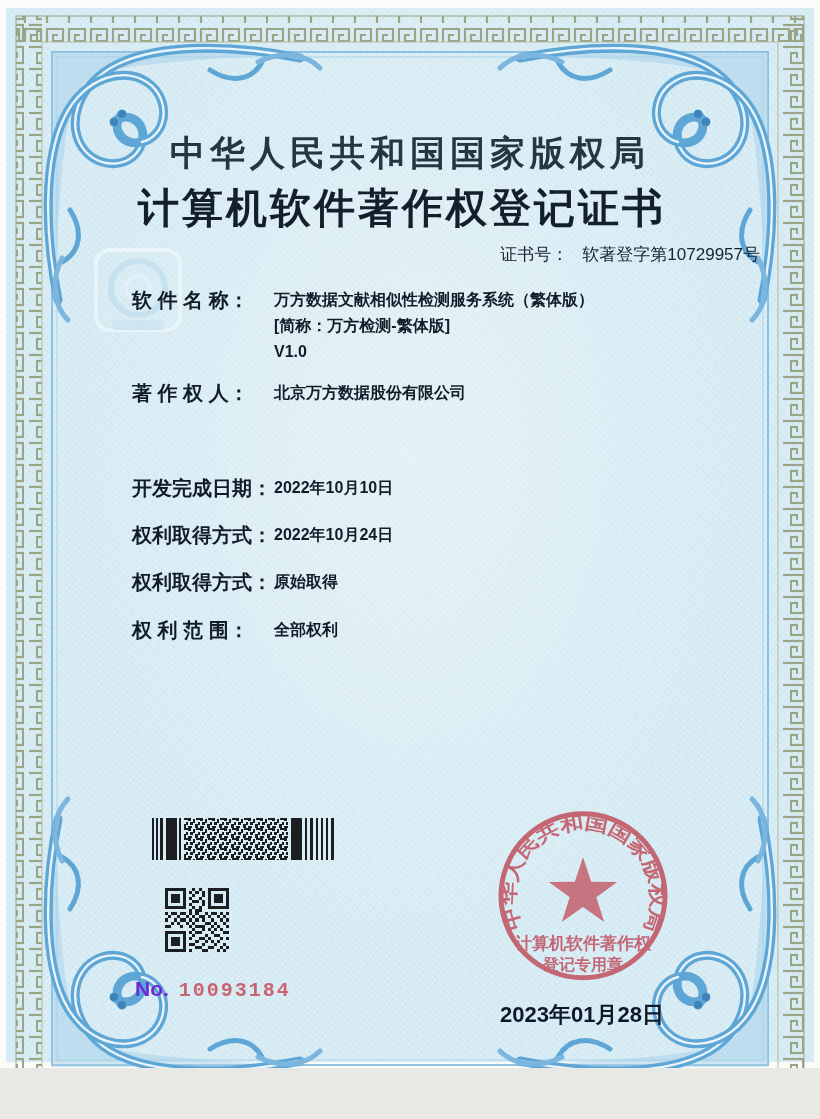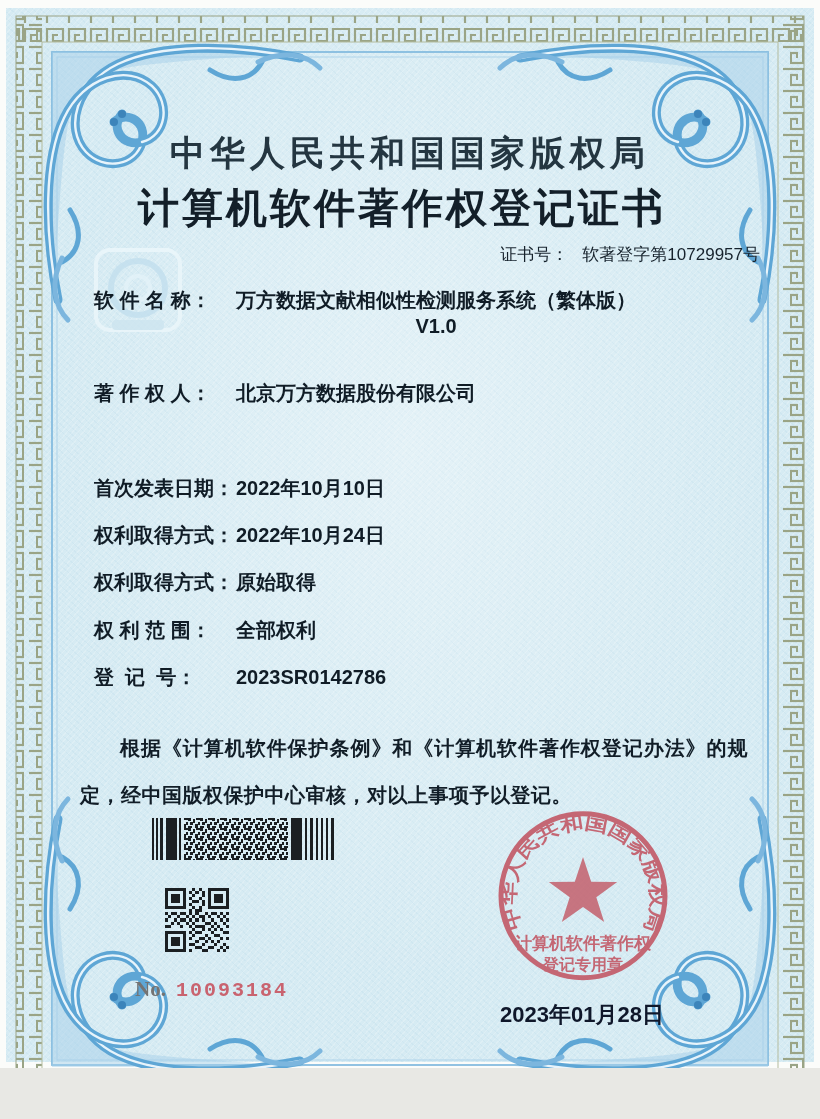--- a/index.html
+++ b/index.html
@@ -36,35 +36,35 @@
     font-family:"Liberation Serif",serif;font-weight:700;
     font-size:41px;letter-spacing:3px;color:#131f29;white-space:nowrap;
   }
   .certno{
     right:60px;top:243px;font-size:17px;font-weight:400;color:#16222c;white-space:nowrap;
   }
   .certno .gap{display:inline-block;width:14px;}
   .row{position:absolute;left:94px;right:60px;white-space:nowrap;}
   .lbl{
     display:inline-block;width:128px;font-size:20px;font-weight:700;color:#101c26;
-    white-space:pre;vertical-align:top;
+    white-space:pre;vertical-align:top;padding-left:38px;
   }
   .val{
-    display:inline-block;margin-left:14px;font-size:20px;font-weight:700;color:#101c26;
-    white-space:pre;vertical-align:top;line-height:26px;text-align:center;
+    display:inline-block;margin-left:14px;font-size:16px;font-weight:700;color:#101c26;
+    white-space:pre;vertical-align:top;line-height:26px;
   }
   .val .vline{display:block;}
   .statement{
     position:absolute;left:80px;width:668px;top:705px;
     font-size:20px;font-weight:600;color:#111d27;
     line-height:47px;text-indent:40px;letter-spacing:.5px;text-align:justify;
   }
   .serial{position:absolute;left:135px;top:977px;white-space:nowrap;}
   .serial .no{
-    font-family:Liberation Serif, serif;font-weight:700;font-size:21px;color:#737373;
+    font-family:Liberation Sans, sans-serif;font-weight:700;font-size:21px;color:#6d28d9;
   }
   .serial .num{
     font-family:"Liberation Mono",monospace;font-size:20px;letter-spacing:2px;
     color:#c9636f;margin-left:10px;font-weight:600;
   }
   .issue-date{
     position:absolute;left:492px;width:180px;top:972px;text-align:center;
     font-size:22px;font-weight:700;color:#0f172a;white-space:nowrap;margin-top:28px;
   }
   .code{position:absolute;}
@@ -119,42 +119,38 @@
       <circle cx="138" cy="288" r="12" fill="none" stroke="#e4f3f9" stroke-width="4"></circle>
       <rect x="112" y="320" width="52" height="10" rx="4" fill="#cde5f0"></rect>
     </g>
   </svg>
 
   <div class="abs authority">中华人民共和国国家版权局</div>
   <div class="abs cert-title">计算机软件著作权登记证书</div>
   <div class="abs certno"><span>证书号：</span><span class="gap"></span><span>软著登字第10729957号</span></div>
 
   <div class="row" style="top:287px">
-    <span class="lbl">软 件 名 称：</span><span class="val"><span class="vline">万方数据文献相似性检测服务系统（繁体版）</span><span class="vline">V1.0</span></span>
+    <span class="lbl">软 件 名 称：</span><span class="val"><span class="vline">万方数据文献相似性检测服务系统（繁体版）</span><span class="vline">[简称：万方检测-繁体版]</span><span class="vline">V1.0</span></span>
   </div>
   <div class="row" style="top:380px">
     <span class="lbl">著 作 权 人：</span><span class="val">北京万方数据股份有限公司</span>
   </div>
   <div class="row" style="top:475px">
-    <span class="lbl">首次发表日期：</span><span class="val">2022年10月10日</span>
+    <span class="lbl">开发完成日期：</span><span class="val">2022年10月10日</span>
   </div>
   <div class="row" style="top:522px">
     <span class="lbl">权利取得方式：</span><span class="val">2022年10月24日</span>
   </div>
   <div class="row" style="top:569px">
     <span class="lbl">权利取得方式：</span><span class="val">原始取得</span>
   </div>
   <div class="row" style="top:617px">
     <span class="lbl">权 利 范 围：</span><span class="val">全部权利</span>
   </div>
-  <div class="row" style="top:664px">
-    <span class="lbl">登  记  号：</span><span class="val">2023SR0142786</span>
-  </div>
-
-  <p class="statement">根据《计算机软件保护条例》和《计算机软件著作权登记办法》的规定，经中国版权保护中心审核，对以上事项予以登记。</p>
+
 
   <div class="code" style="left:152px;top:818px;width:184px;height:42px;">
     <svg width="184" height="42" viewBox="0 0 184 42">
       <defs>
         <pattern id="bcn" patternUnits="userSpaceOnUse" width="12" height="10">
           <g fill="#1b1f22">
             <rect x="0" y="0" width="3" height="3"></rect>
               <rect x="5" y="1" width="2" height="4"></rect>
             <rect x="8" y="0" width="4" height="2"></rect>
               <rect x="2" y="4" width="3" height="3"></rect>

